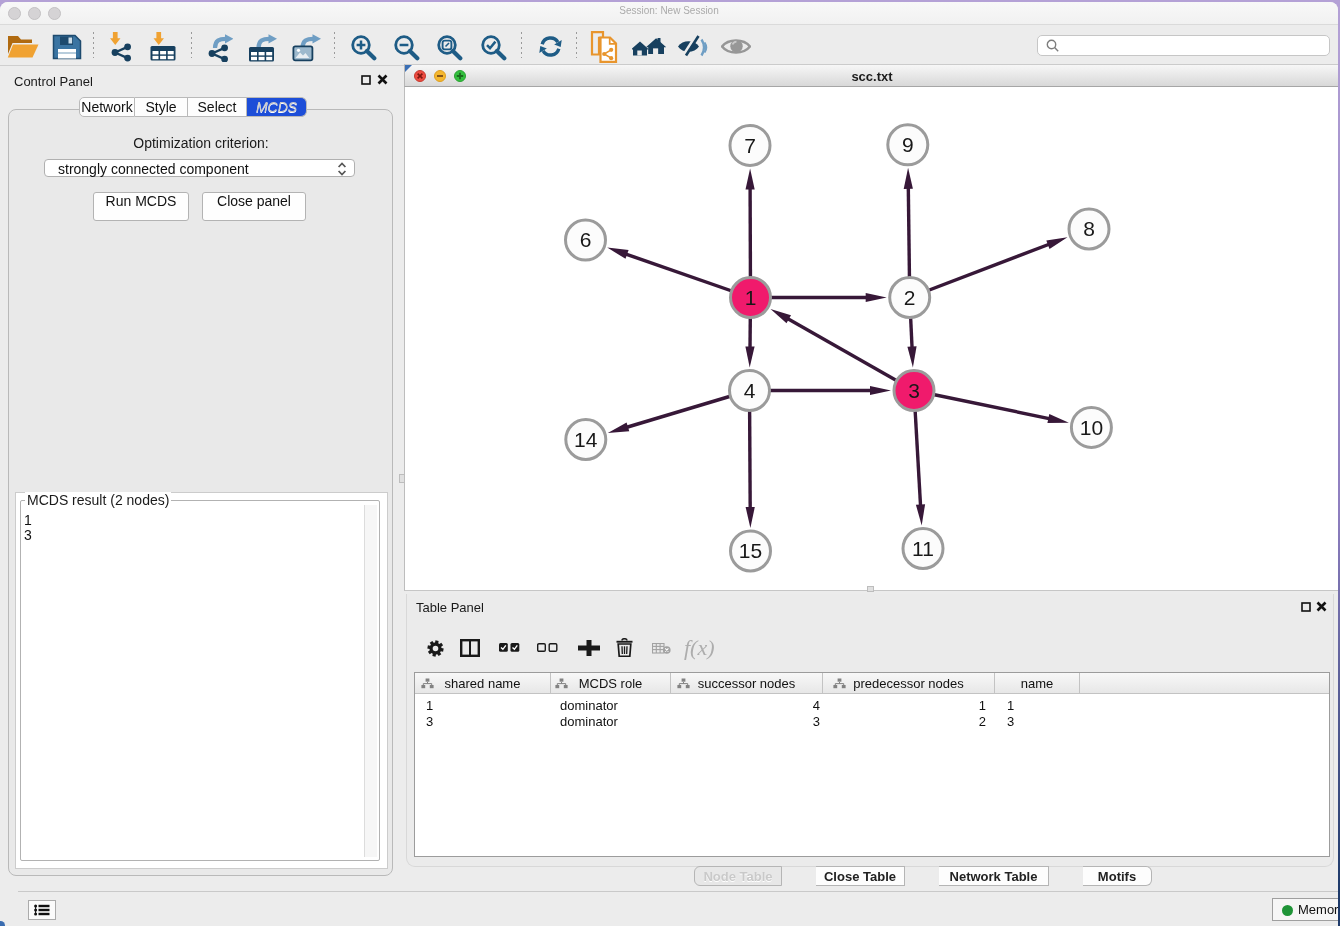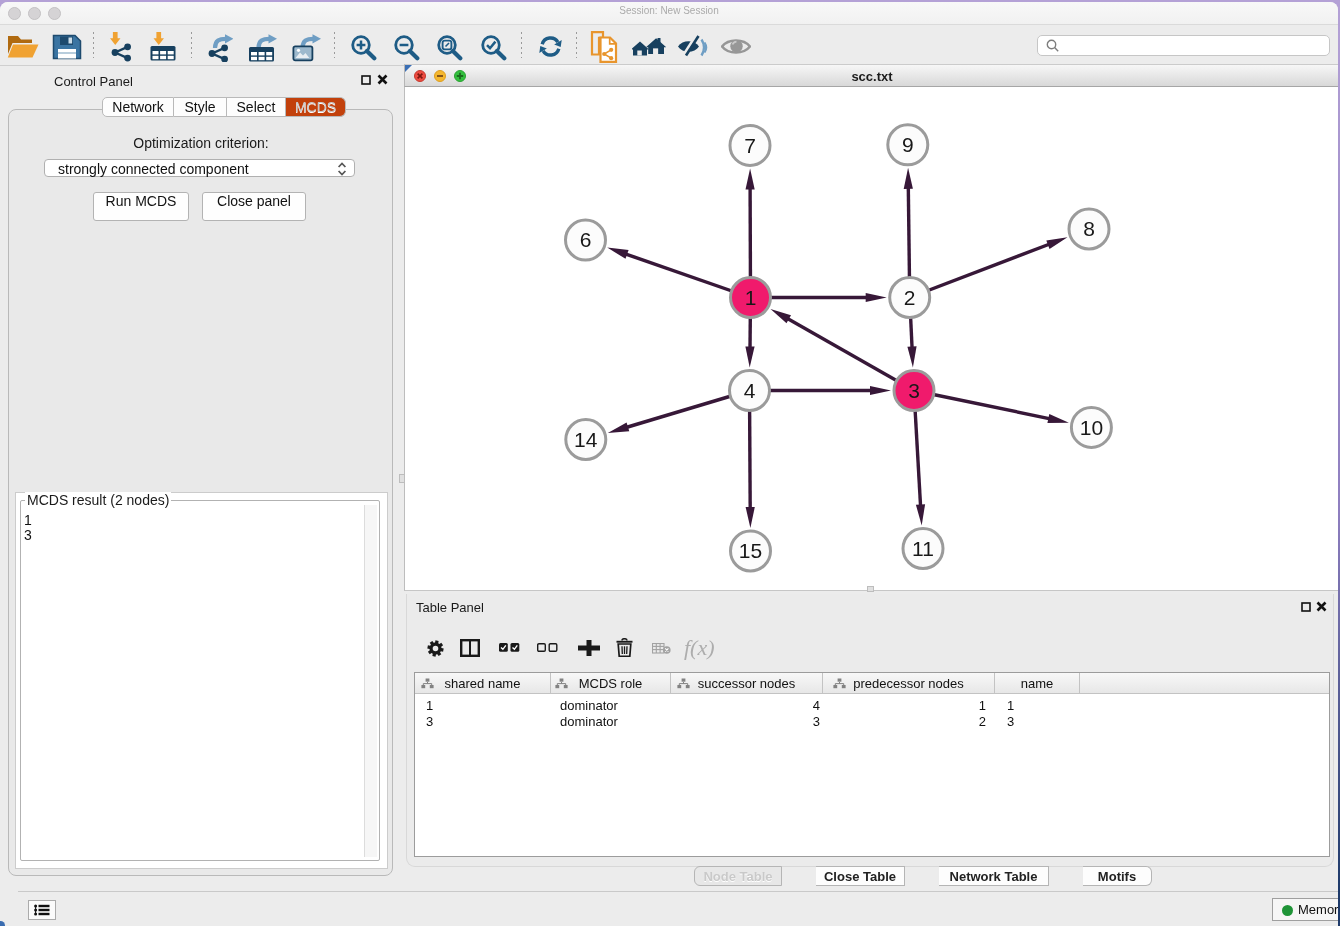--- a/index.html
+++ b/index.html
@@ -29,21 +29,21 @@
 #controlpanel { position:absolute; left:0; top:64px; width:402px; height:827px; background:#ececec; }
 .panhead { font-size:13px; color:#1a1a1a; }
 .wicon { position:absolute; }
 #cpbox { position:absolute; left:8px; top:43px; width:385px; height:767px;
   background:#e9e9e9; border:1px solid #b9b9b9; border-radius:8px; }
 .tabrow { position:absolute; display:flex; height:20px; }
 .tab { font-size:14px; color:#111; background:#fdfdfd; border:1px solid #b9b9b9;
   border-left:none; display:flex; align-items:center; justify-content:center; }
 .tab.first { border-left:1px solid #b9b9b9; border-radius:5px 0 0 5px; }
 .tab.last { border-radius:0 6px 6px 0; }
-.tab.sel { background:#c2410c; color:#c9c9c9; text-shadow:0 1px 0 #ffffff; }
+.tab.sel { background:#1d4ed8; color:#c9c9c9; text-shadow:0 1px 0 #ffffff;font-style:italic; }
 #optlabel { position:absolute; left:0; top:69px; width:402px; text-align:center; font-size:14px; color:#1a1a1a; }
 #combo { position:absolute; left:44px; top:93px; width:311px; height:18px;
   background:#fff; border:1px solid #b0b0b0; border-radius:4px; font-size:14px; color:#111; }
 #combo span { position:absolute; left:13px; top:1px; }
 .btn { position:absolute; height:29px; background:#fefefe; border:1px solid #b3b3b3;
   border-radius:3px; font-size:14px; color:#111; text-align:center; line-height:17.5px; }
 #resultpanel { position:absolute; left:15px; top:426px; width:373px; height:377px;
   background:#fff; border:1px solid #cccccc; }
 #groupbox { position:absolute; left:4px; top:7px; width:360px; height:361px;
   border:1px solid #b2b2b2; border-radius:2px; }
@@ -249,30 +249,30 @@
       </svg>
     <div id="search">
         <svg width="16" height="16" style="position:absolute;left:7px;top:2px" viewBox="0 0 16 16">
           <circle cx="6.5" cy="6.5" r="4.2" fill="none" stroke="#7d7d7d" stroke-width="1.4"></circle>
           <line x1="9.6" y1="9.6" x2="13.2" y2="13.2" stroke="#7d7d7d" stroke-width="1.4"></line>
         </svg>
       </div>
   </div>
 
   <div id="controlpanel">
-    <div class="panhead" style="position:absolute;left:14px;top:8px;margin-left:40px;">Control Panel</div>
+    <div class="panhead" style="position:absolute;left:14px;top:8px;">Control Panel</div>
     <svg class="wicon" style="left:361px;top:9px" width="10" height="10" viewBox="0 0 10 10">
         <rect x="1" y="1" width="8" height="8" fill="none" stroke="#111" stroke-width="1.6"></rect>
       </svg>
     <svg class="wicon" style="left:377px;top:8px" width="11" height="11" viewBox="0 0 11 11">
         <path d="M1.5 1.5 L9.5 9.5 M9.5 1.5 L1.5 9.5" stroke="#111" stroke-width="2.6"></path>
       </svg>
     <div id="cpbox"></div>
     <div class="tabrow" style="left:79px;top:31px;">
-      <div class="tab first" style="width:72px;margin-left:23px;">Network</div>
+      <div class="tab first" style="width:56px;">Network</div>
       <div class="tab" style="width:53px;">Style</div>
       <div class="tab" style="width:59px;">Select</div>
       <div class="tab last sel" style="width:60px;">MCDS</div>
     </div>
     <div id="optlabel">Optimization criterion:</div>
     <div id="combo">
         <span>strongly connected component</span>
       <svg width="10" height="14" style="position:absolute;right:7px;top:2px" viewBox="0 0 10 14">
           <path d="M1.6 5 L5 1.4 L8.4 5" fill="none" stroke="#555" stroke-width="1.7"></path>
           <path d="M1.6 9 L5 12.6 L8.4 9" fill="none" stroke="#555" stroke-width="1.7"></path>

